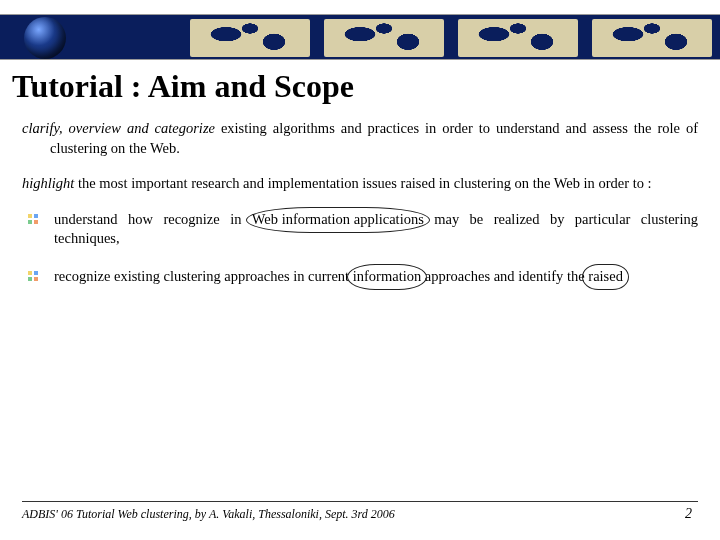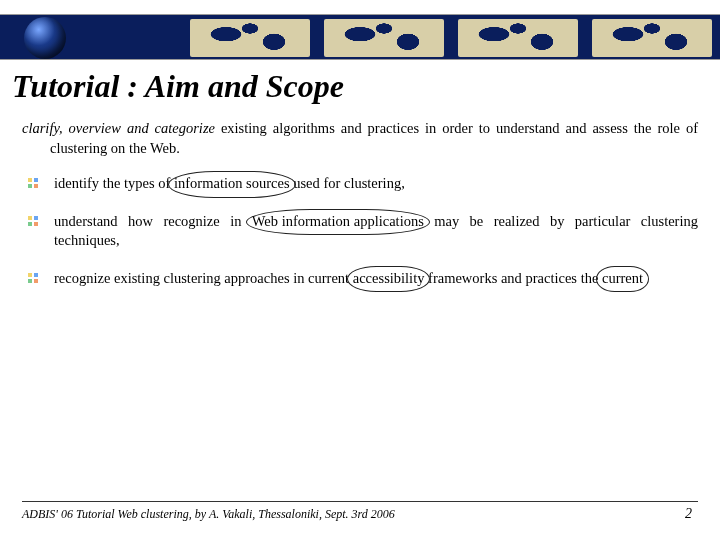--- a/index.html
+++ b/index.html
@@ -52,21 +52,20 @@
     content: "";
     position: absolute;
     inset: 0;
     background:
       radial-gradient(ellipse 30px 14px at 30% 40%, #0a1e5c 50%, transparent 52%),
       radial-gradient(ellipse 22px 16px at 70% 60%, #0a1e5c 50%, transparent 52%),
       radial-gradient(ellipse 16px 10px at 50% 25%, #0a1e5c 50%, transparent 52%);
   }
   .title {
     font-size: 32px;
-    font-style: italic;
     font-family: 'Times New Roman', serif;
     margin: 8px 0 14px 12px;
   }
   .content {
     padding: 0 22px 0 22px;
   }
   .para {
     font-size: 14.5px;
     line-height: 1.35;
     margin-bottom: 16px;
@@ -150,30 +149,30 @@
 </div>
 
 <h1 class="title">Tutorial : Aim and Scope</h1>
 
 <div class="content">
 
   <p class="para para-indent">
     <span class="lead">clarify, overview and categorize</span><span> existing algorithms and practices in order to understand and assess the role of clustering on the Web.</span>
   </p>
 
+  <p class="para para-indent">
+    <span class="lead">highlight</span><span> the most important research and implementation issues raised in clustering on the Web in order to :</span>
+  </p>
 
   <ul class="bullets">
-    <li>
-      <span>identify the types of </span><span class="circled">information sources</span><span> used for clustering,</span>
-    </li>
     <li>
       <span>understand how recognize in </span><span class="circled">Web information applications</span><span> may be realized by particular clustering techniques,</span>
     </li>
     <li>
-      <span>recognize existing clustering approaches in current </span><span class="circled">accessibility</span><span> frameworks and practices the </span><span class="circled">current</span><span></span>
+      <span>recognize existing clustering approaches in current </span><span class="circled">information</span><span> approaches and identify the </span><span class="circled">raised</span><span></span>
     </li>
   </ul>
 
 </div>
 
 <div class="footer">
   <span class="src">ADBIS' 06 Tutorial Web clustering, by A. Vakali, Thessaloniki, Sept. 3rd  2006</span>
   <span class="pagenum">2</span>
 </div>
 

